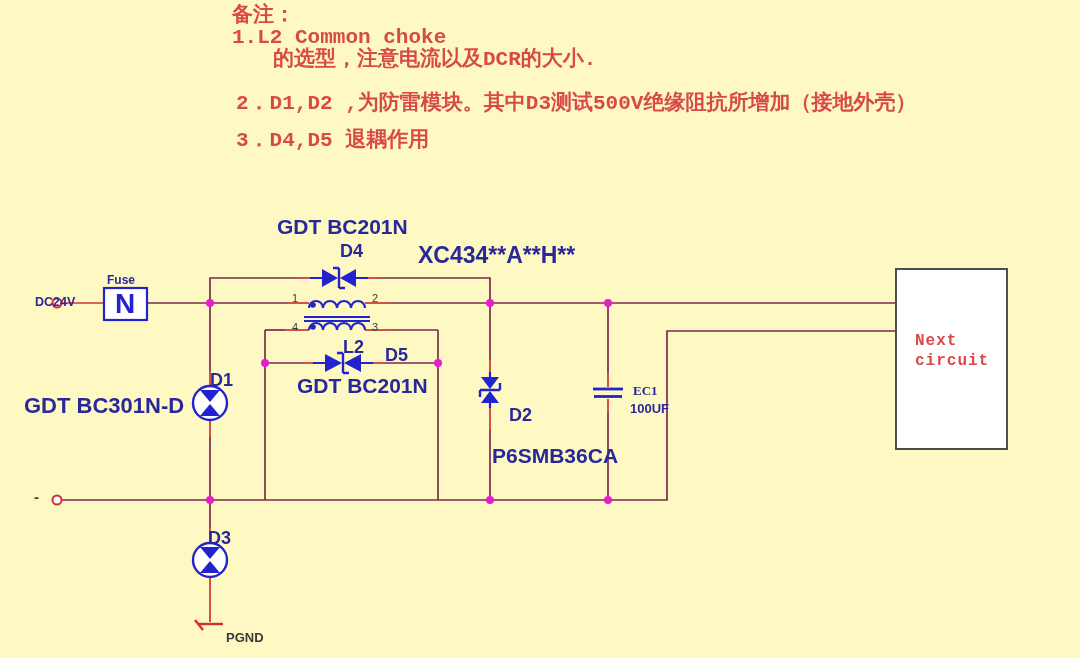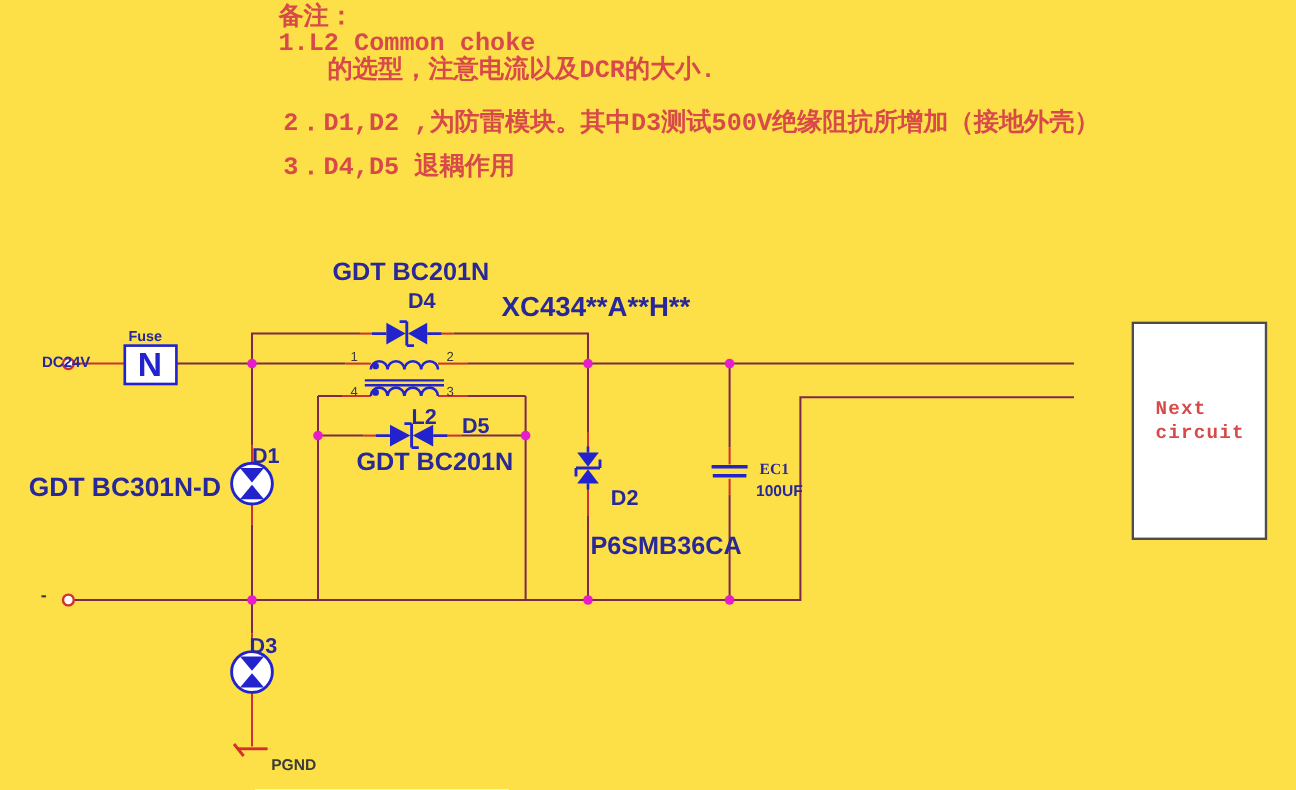--- a/index.html
+++ b/index.html
@@ -1,27 +1,27 @@
 <!DOCTYPE html>
 <html><head>
 <meta charset="utf-8">
 <style>
   html,body{margin:0;padding:0;background:#ffffff;}
-  #stage{position:relative;width:1080px;height:658px;background:#fde047;overflow:hidden;
+  #stage{position:relative;width:1080px;height:658px;background:#fef9c3;overflow:hidden;
          font-family:"Liberation Sans",sans-serif;}
   .note{position:absolute;color:#d84a4a;font-family:"Liberation Mono","DejaVu Sans Mono",monospace;
         font-size:21px;line-height:22px;white-space:nowrap;font-weight:600;}
   .plabel{position:absolute;color:#28289b;font-weight:700;white-space:nowrap;}
   .big{font-size:21px;}
   .ref{font-size:18px;padding-left:16px;}
   .pin{position:absolute;color:#3b3b3b;font-size:11px;font-weight:400;}
   .gray{color:#3b3b3b;font-weight:700;}
   #schem{position:absolute;left:0;top:0;}
   #nextbox{position:absolute;left:895px;top:268px;width:109px;height:178px;background:#ffffff;
-           border:2px solid #4d4d4d;margin-left:48px;}
+           border:2px solid #4d4d4d;}
   #nextbox .nc{position:absolute;left:18px;color:#d84a4a;font-family:"Liberation Mono","DejaVu Sans Mono",monospace;
            font-size:16px;font-weight:600;letter-spacing:1px;white-space:nowrap;}
 </style>
 </head>
 <body>
 
 <div id="stage">
 
   <div class="note" style="left:232px;top:5px;">备注：</div>
   <div class="note" style="left:232px;top:27px;">1.L2 Common choke</div>

